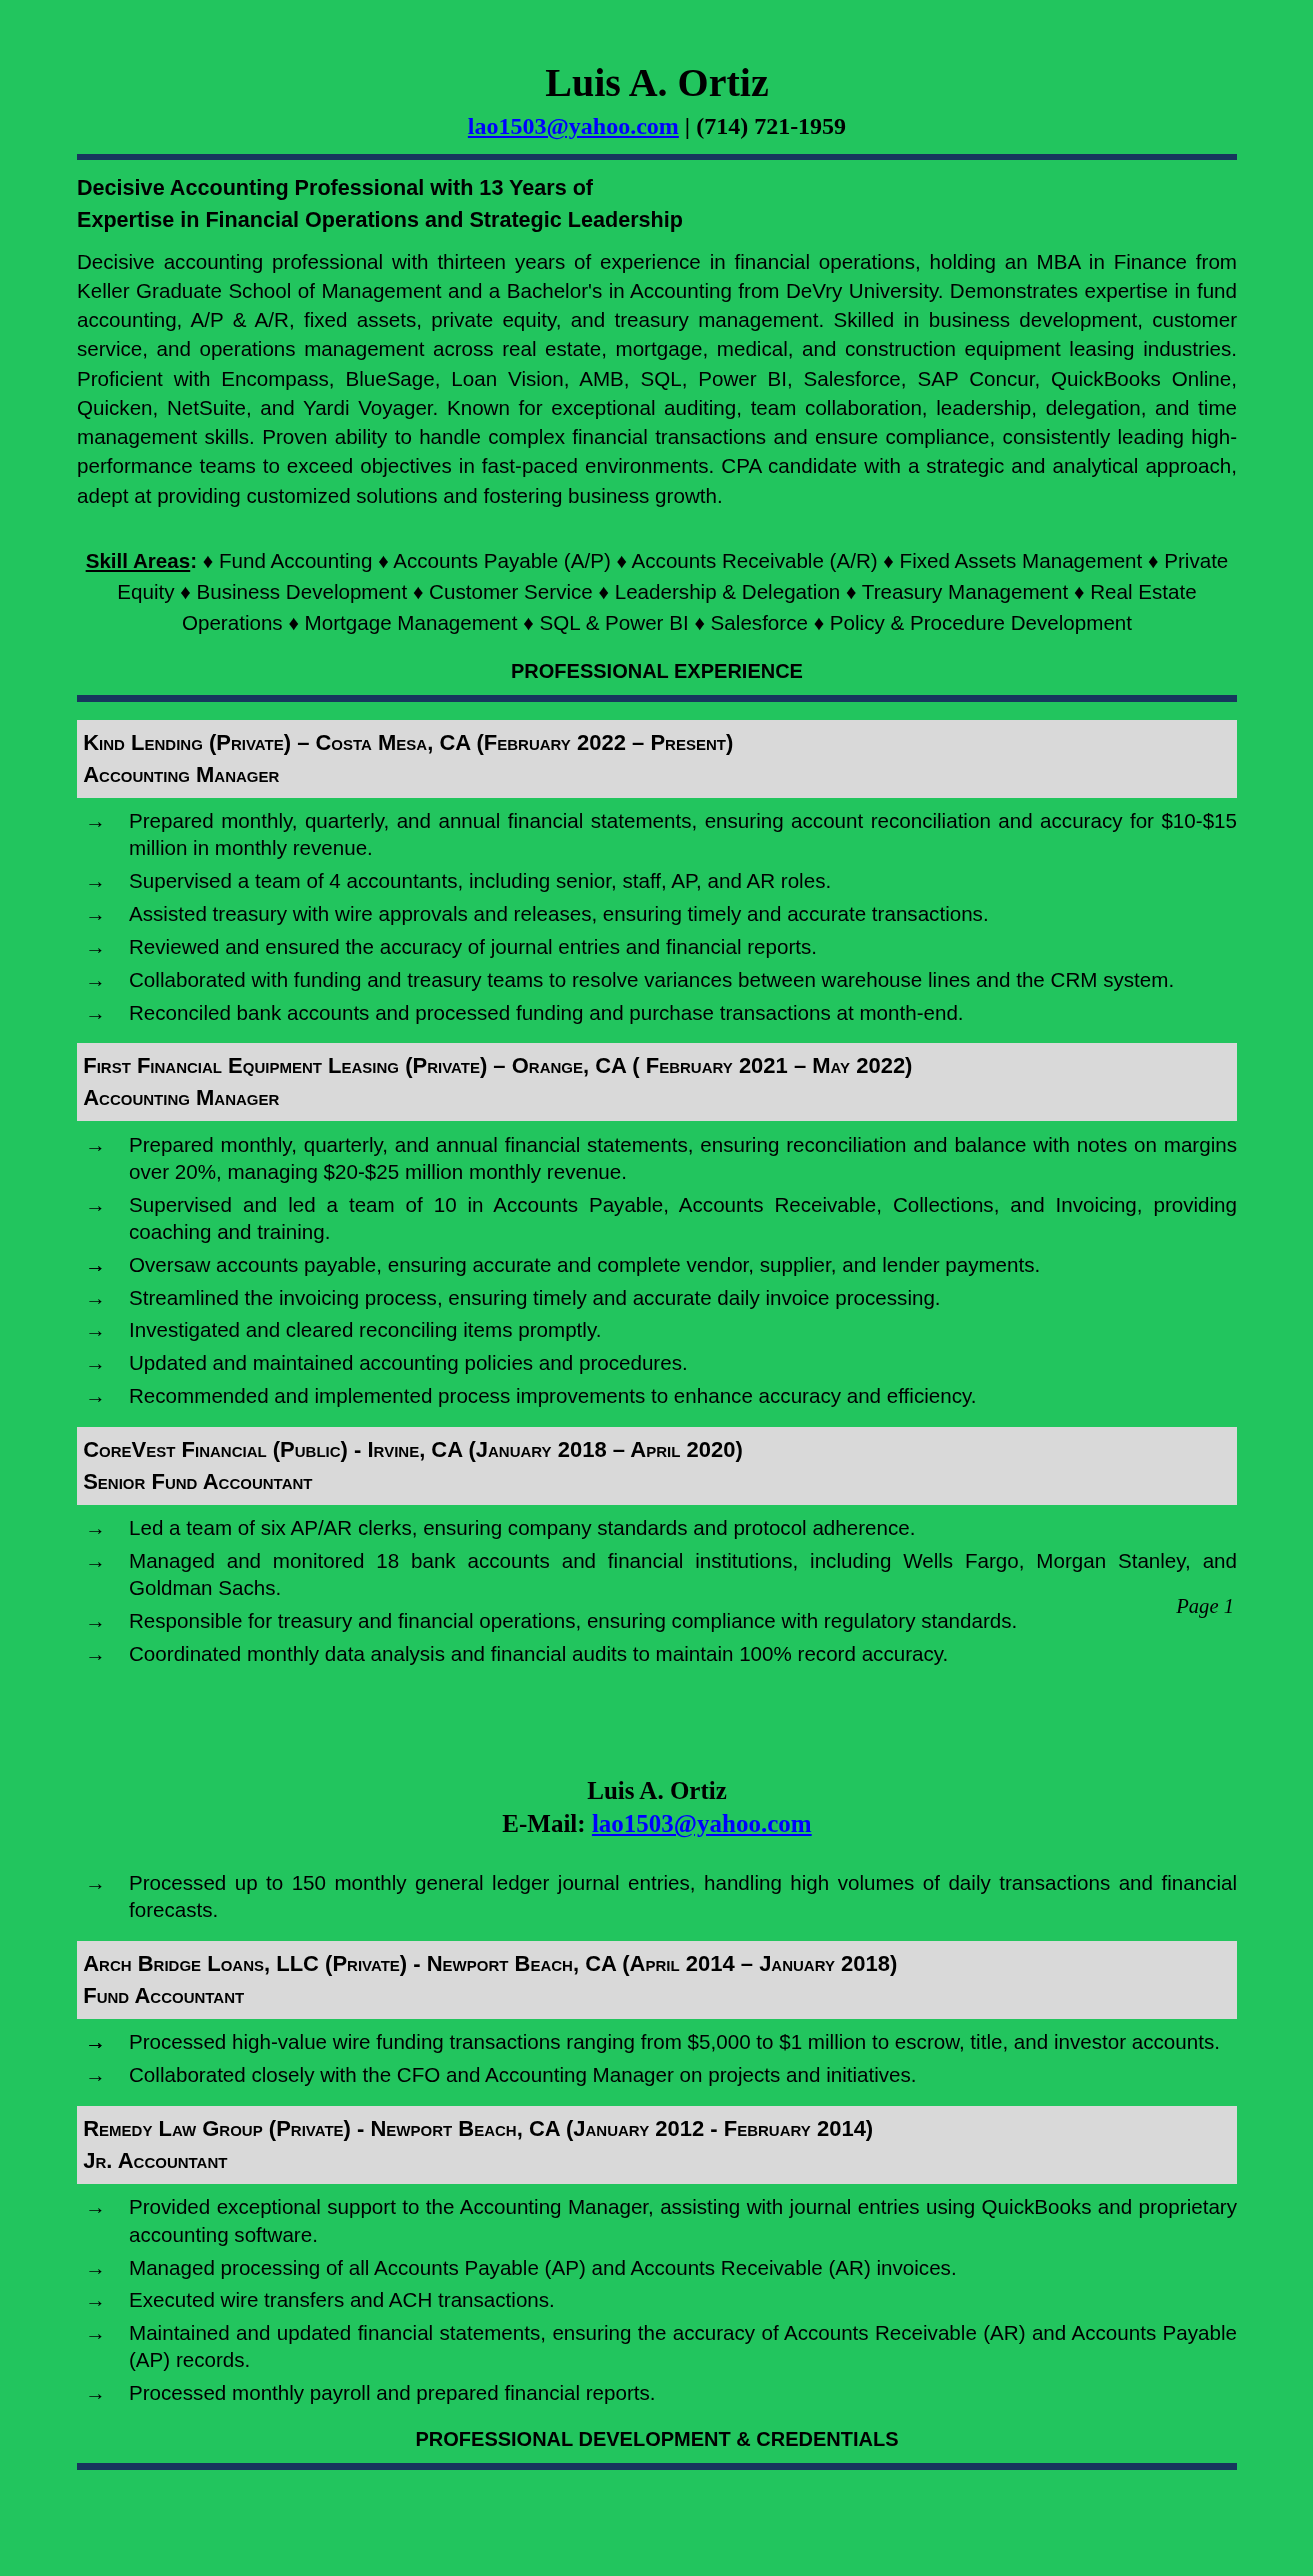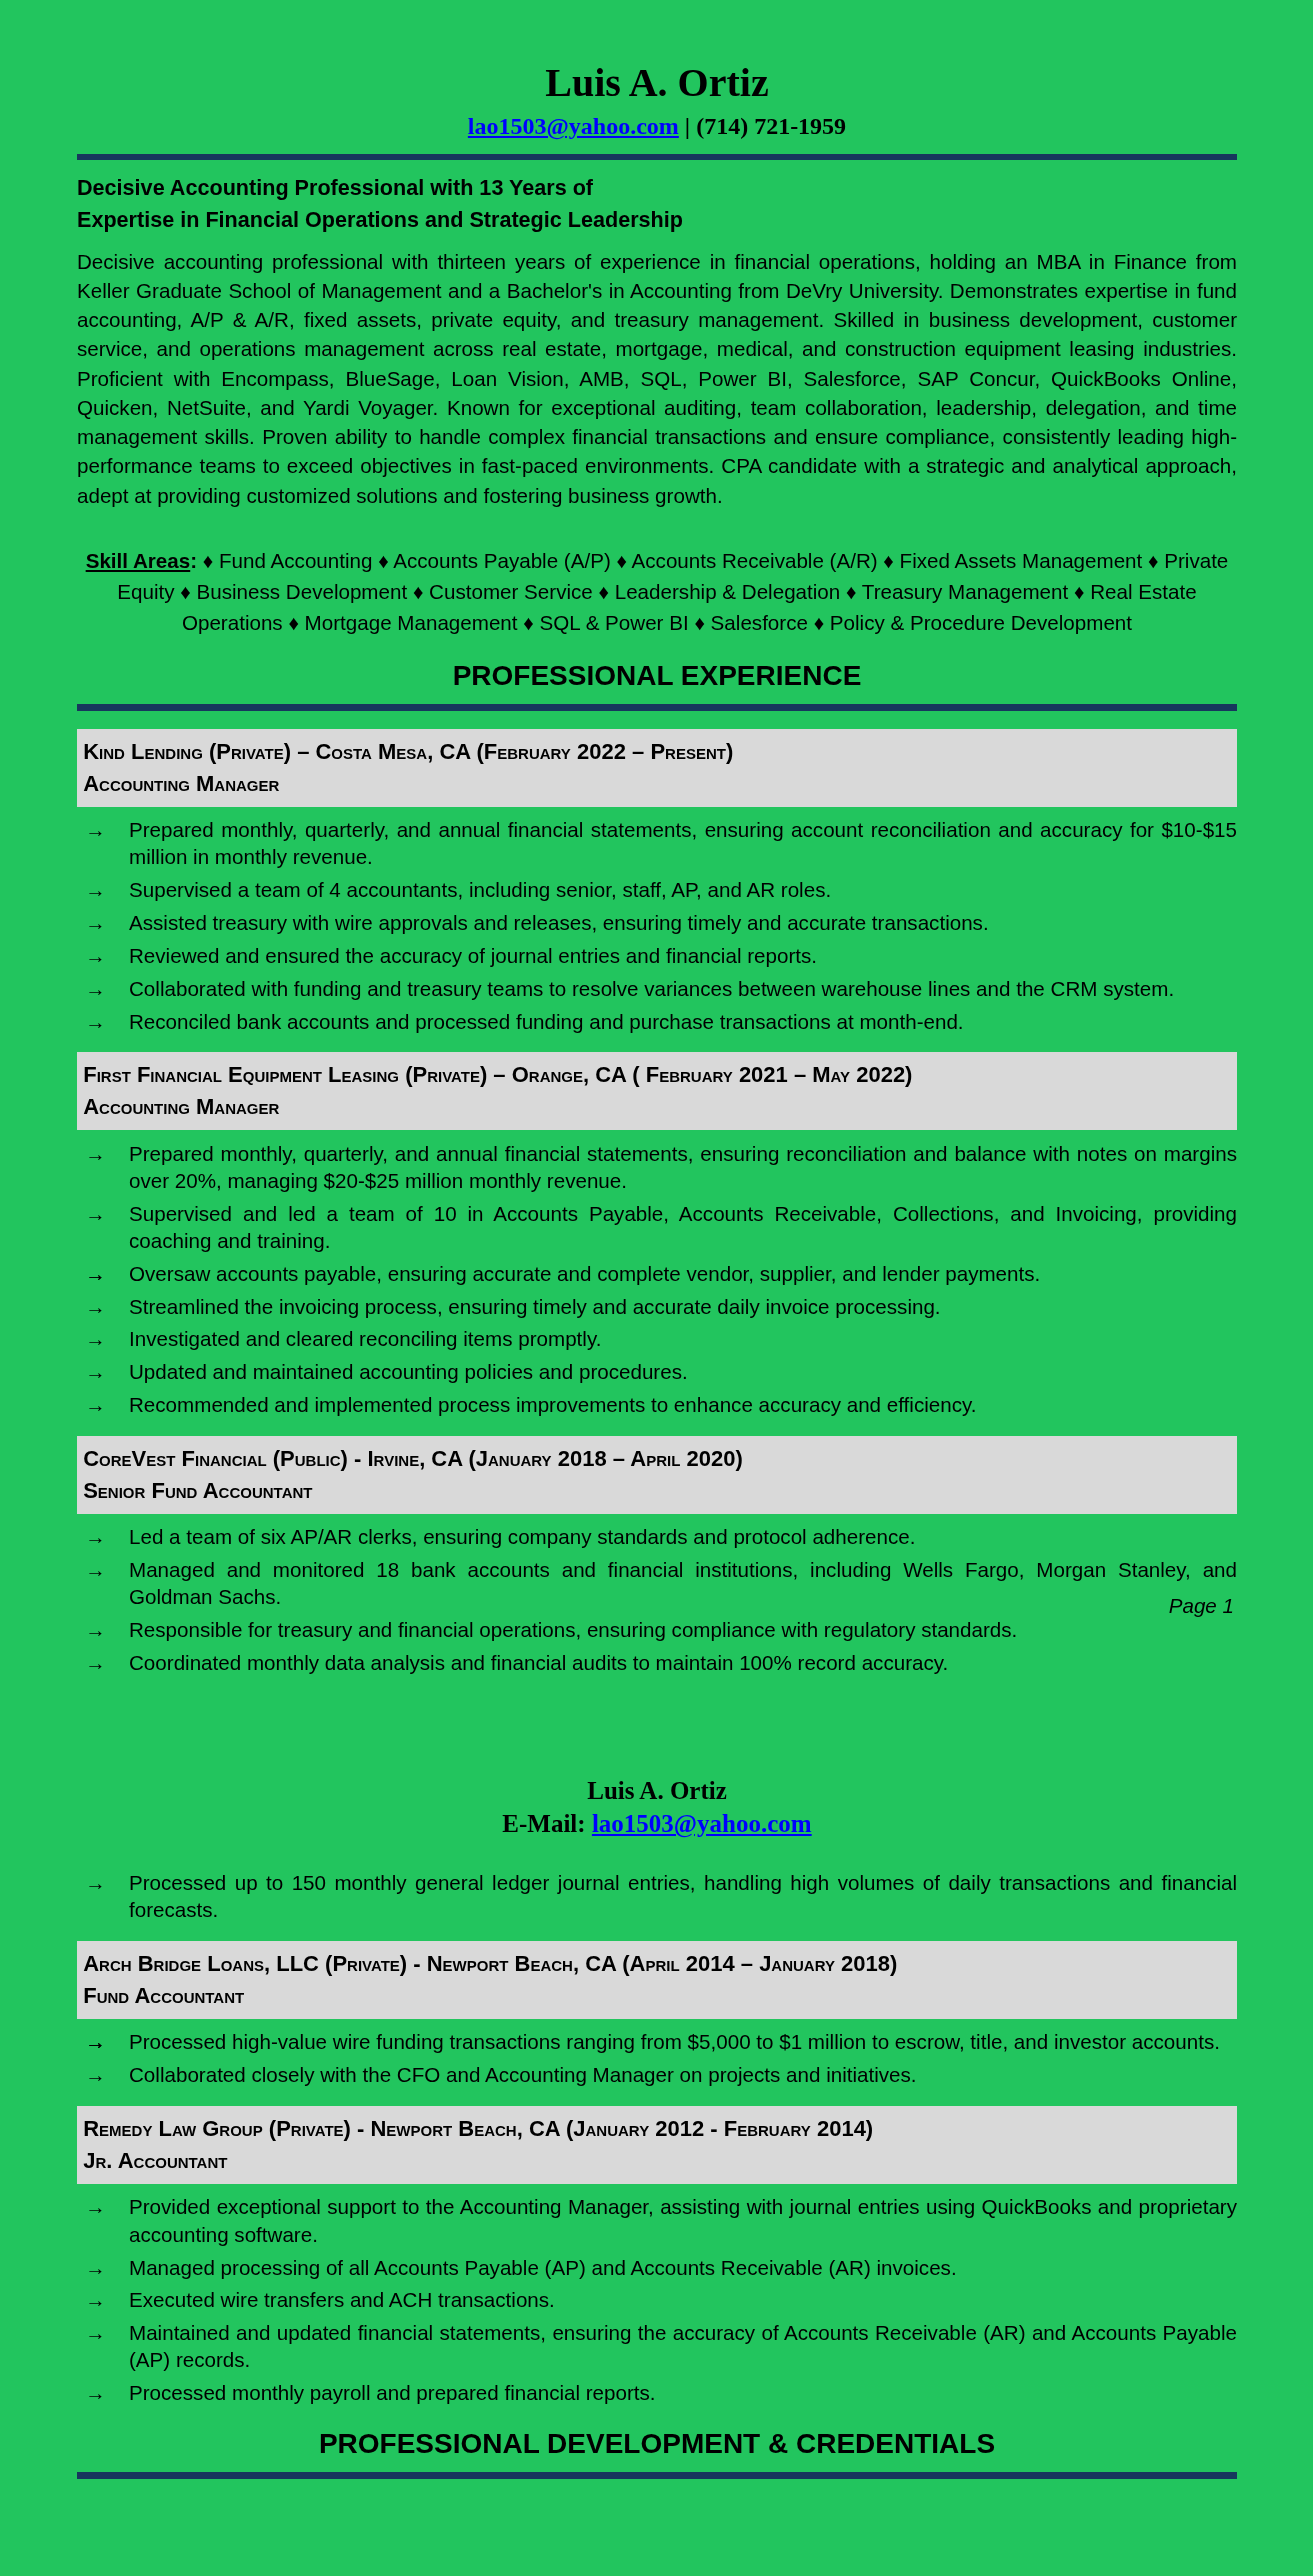--- a/index.html
+++ b/index.html
@@ -64,21 +64,21 @@
   }
   .skills-label{
     font-weight:bold;
     text-decoration:underline;
   }
   .skills-colon{ font-weight:bold; }
   .section-title{
     margin-top:21.6px;
     text-align:center;
     font-weight:bold;
-    font-size:28px;
+    font-size:20px;
   }
   .hrule.section{ margin:12.4px 0 8.2px 0; }
   
   .job{ margin-bottom:0; }
   .job-header{
     background:var(--gray);
     padding:7.2px 6.2px;
     font-weight:bold;
     font-variant:small-caps;
     font-size:22px;
@@ -99,20 +99,21 @@
     position:absolute;
     left:8.2px; top:0;
   }
   
   .page-footer{
     position:absolute;
     right:80px;
     bottom:82px;
     font-style:italic;
     font-size:20.6px;
+    font-family:Liberation Serif, serif;
   }
   
   .page2{ padding-top:77px; }
   .name-small{
     font-family:"Liberation Serif", serif;
     font-size:25px;
     font-weight:bold;
     text-align:center;
     margin-bottom:5.2px;
   }

